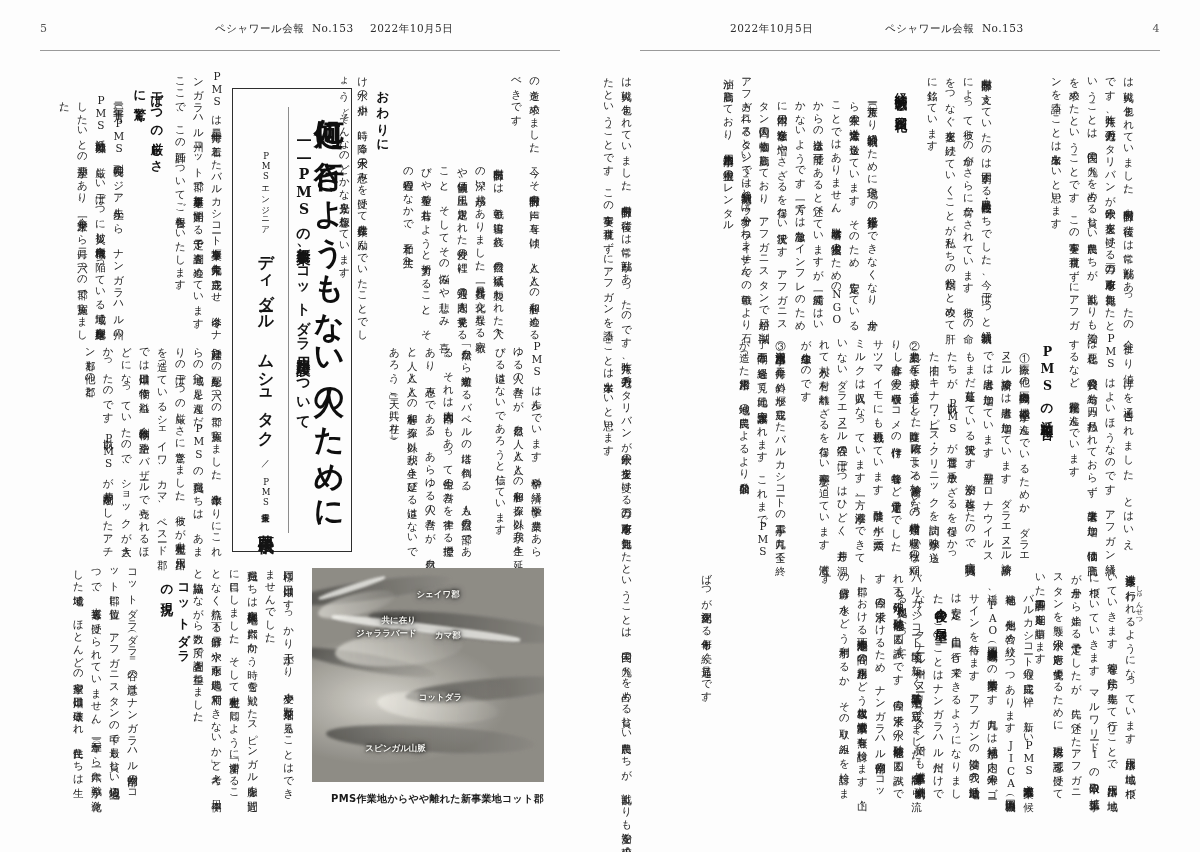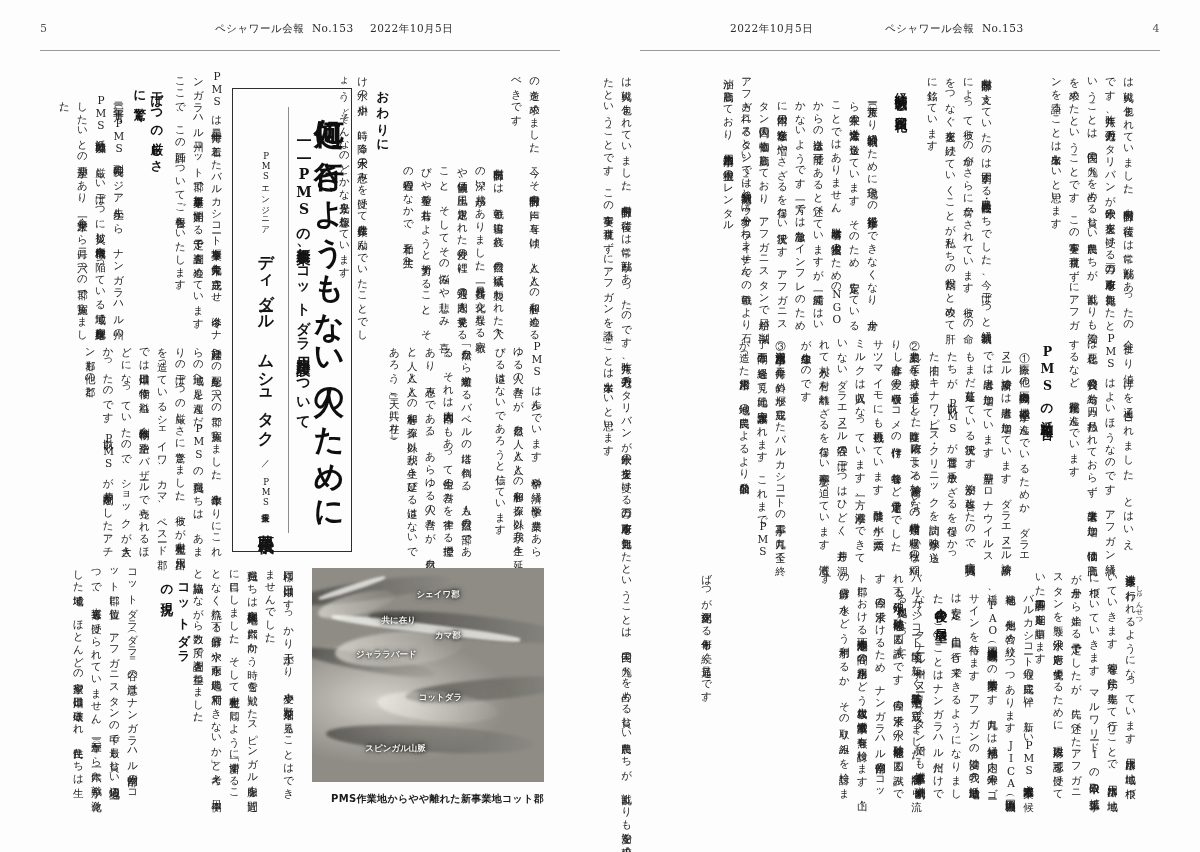--- a/index.html
+++ b/index.html
@@ -120,21 +120,21 @@
           <div class="ridge" style="left:-6%;top:40%;width:60%;height:8%;transform:rotate(10deg);"></div>
           <div class="ridge" style="left:40%;top:52%;width:72%;height:10%;transform:rotate(-5deg);"></div>
           <div class="ridge" style="left:6%;top:74%;width:90%;height:12%;transform:rotate(3deg);"></div>
           <div class="valley" style="left:10%;top:30%;width:55%;height:16%;transform:rotate(-4deg);"></div>
           <div class="valley" style="left:28%;top:58%;width:52%;height:14%;transform:rotate(5deg);"></div>
           <div class="valley" style="left:2%;top:12%;width:34%;height:10%;transform:rotate(-14deg);"></div>
           <div class="river" style="left:8%;top:26%;width:82%;height:4%;transform:rotate(7deg);"></div>
           <div class="river" style="left:2%;top:8%;width:30%;height:3%;transform:rotate(-18deg);"></div>
           <span class="maplabel" style="left:45%;top:10%;">シェイワ郡</span>
           <span class="maplabel" style="left:30%;top:22%;">共に在り</span>
-          <span class="maplabel" style="left:19%;top:28%;margin-top:21px;">ジャララバード</span>
+          <span class="maplabel" style="left:19%;top:28%;">ジャララバード</span>
           <span class="maplabel" style="left:53%;top:29%;">カマ郡</span>
           <span class="maplabel" style="left:46%;top:58%;">コットダラ</span>
           <span class="maplabel" style="left:23%;top:82%;">スピンガル山脈</span>
         </div>
         <div class="figcap" style="left:0;right:0;top:224px;">PMS作業地からやや離れた新事業地コット郡</div>
       </div>
 
     </div>
   </div>
 

